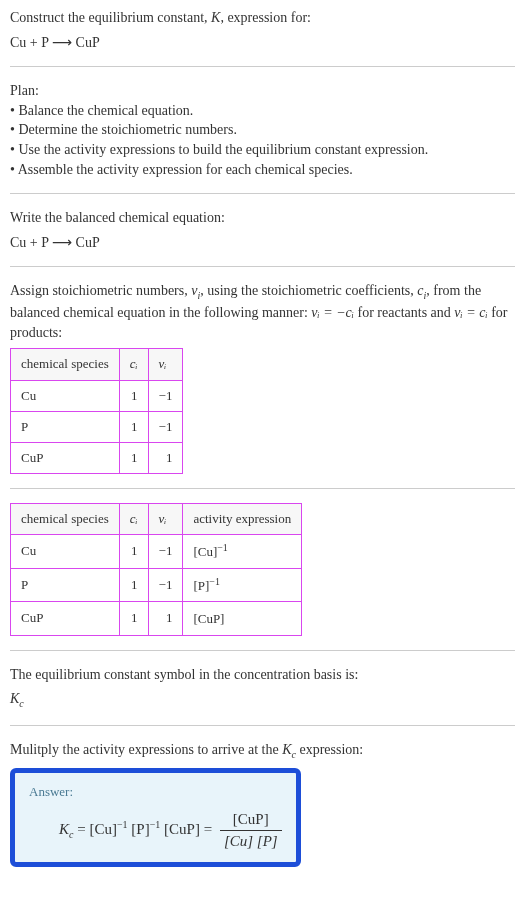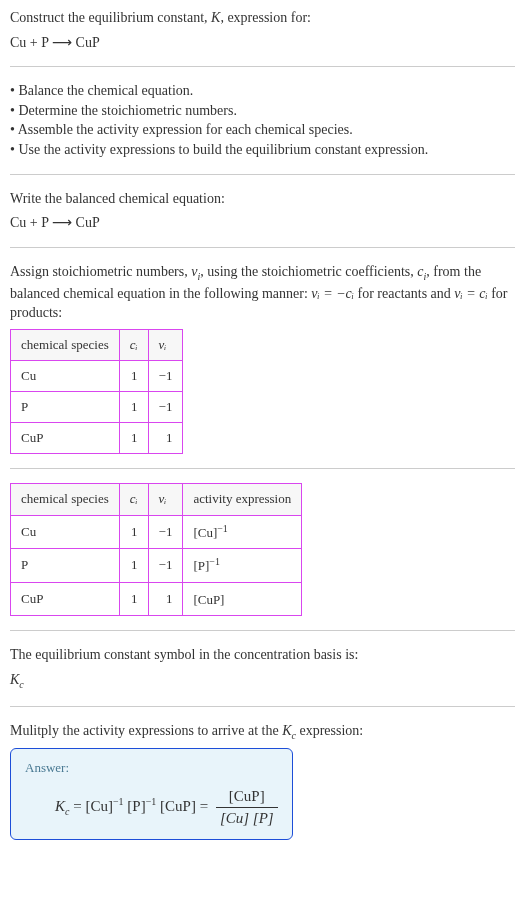--- a/index.html
+++ b/index.html
@@ -32,21 +32,21 @@
       padding: 6px 10px;
       text-align: left;
     }
     th {
       background: #f7f7f7;
       font-weight: normal;
     }
     td.num { text-align: right; }
     .sub { font-style: italic; }
     .answer-box {
-      border: 1px solid #1d4ed8;
+      border: 5px solid #1d4ed8;
       background: #e8f4fa;
       padding: 10px 14px;
       border-radius: 6px;
       display: inline-block;
       margin-top: 6px;
     }
     .answer-label {
       color: #4a7a93;
       font-size: 13px;
       margin-bottom: 8px;
@@ -81,24 +81,25 @@
 <div class="section">
   <div>
     <span>Construct the equilibrium constant, </span><span class="italic">K</span><span>, expression for:</span>
   </div>
   <div class="eq-line">Cu + P ⟶ CuP</div>
 </div>
 
 <hr class="hr">
 
 <div class="section">
+  <div>Plan:</div>
   <div>• Balance the chemical equation.</div>
   <div>• Determine the stoichiometric numbers.</div>
+  <div>• Use the activity expressions to build the equilibrium constant expression.</div>
   <div>• Assemble the activity expression for each chemical species.</div>
-  <div>• Use the activity expressions to build the equilibrium constant expression.</div>
 </div>
 
 <hr class="hr">
 
 <div class="section">
   <div>Write the balanced chemical equation:</div>
   <div class="eq-line">Cu + P ⟶ CuP</div>
 </div>
 
 <hr class="hr">

